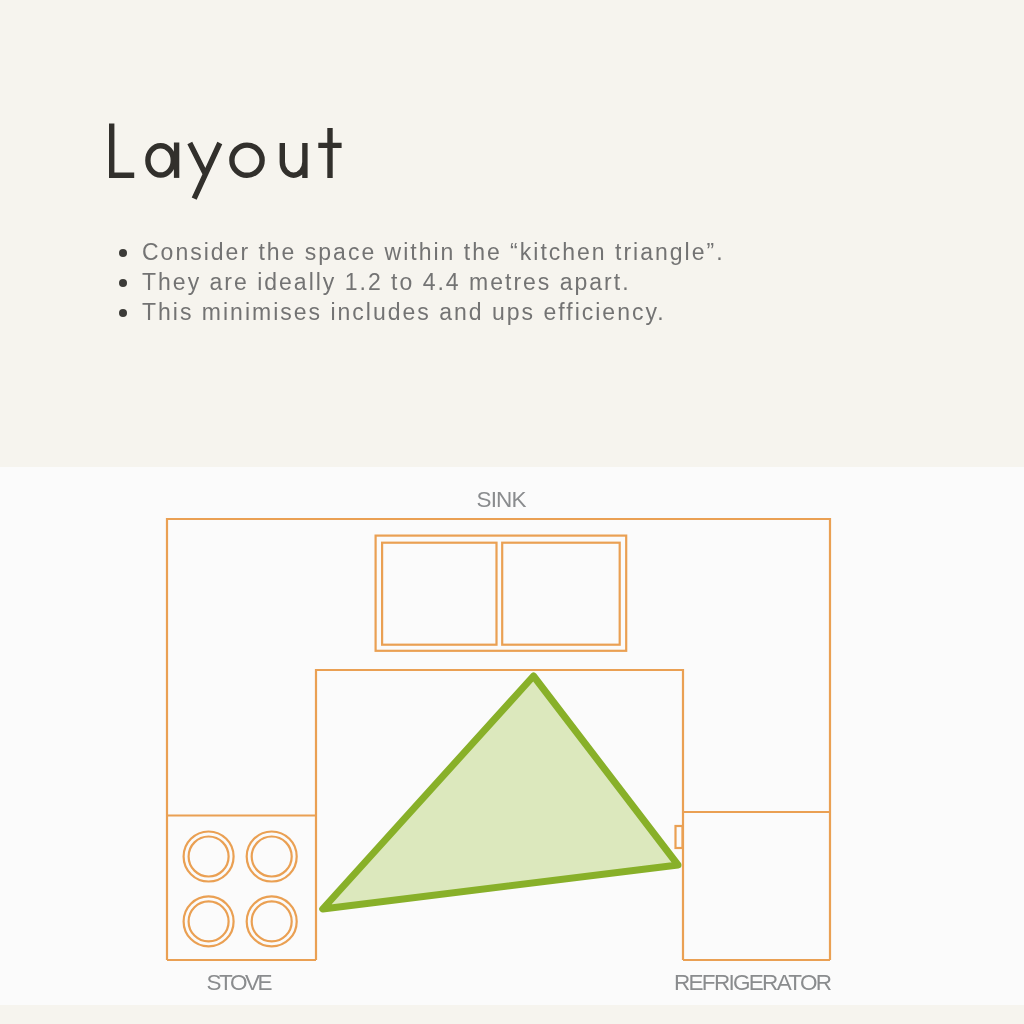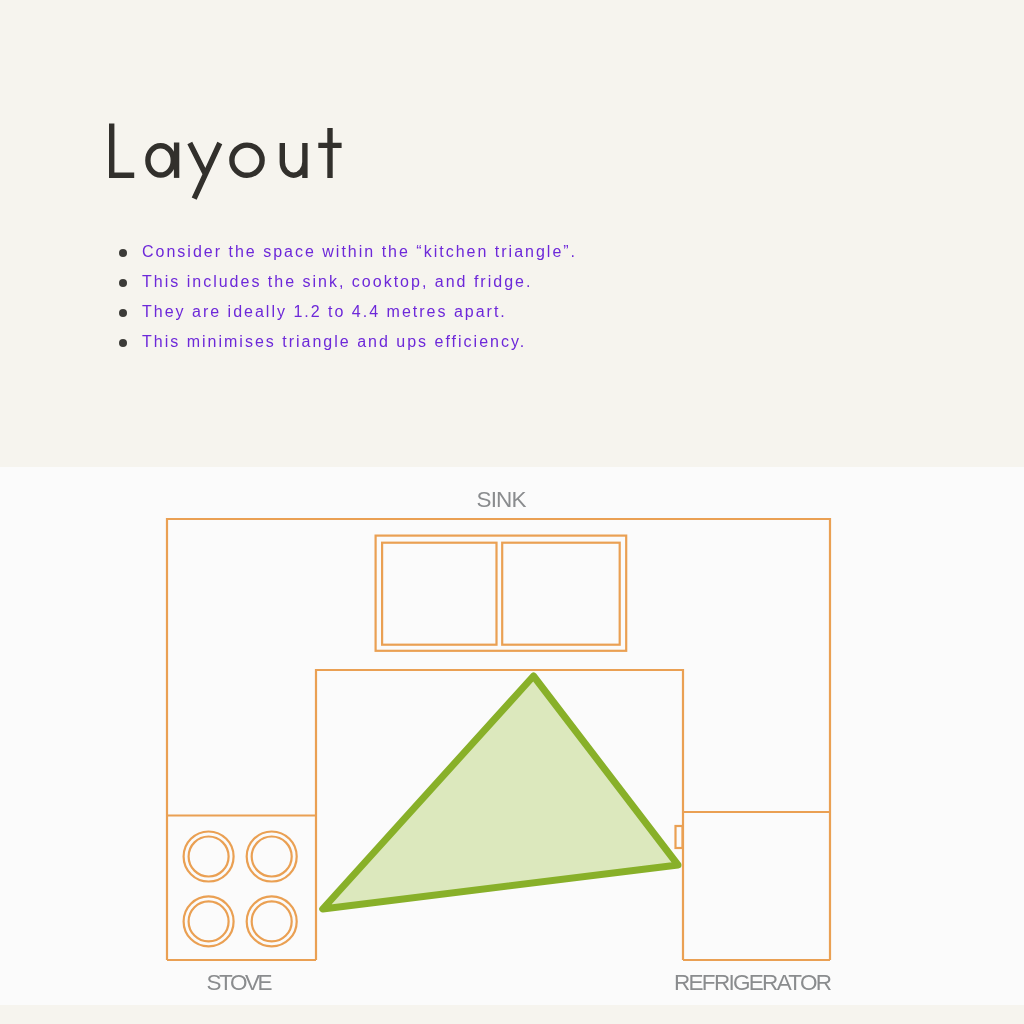--- a/index.html
+++ b/index.html
@@ -2,21 +2,21 @@
 <html><head>
 <meta charset="utf-8">
 <style>
   html,body{margin:0;padding:0;}
   body{
     width:1024px;height:1024px;position:relative;overflow:hidden;
     background:#f6f4ee;
     font-family:"Liberation Sans", sans-serif;
   }
   .whiteband{position:absolute;left:0;top:467px;width:1024px;height:538px;background:#fbfbfb;}
-  .bullets{position:absolute;left:142px;top:237px;width:780px;color:#6d28d9;font-size:16px;line-height:30px;letter-spacing:2px;will-change:transform;}
+  .bullets{position:absolute;left:142px;top:237px;width:780px;color:#737373;font-size:23px;line-height:30px;letter-spacing:2px;will-change:transform;}
   .bullets .li{position:relative;}
   .bullets .li:before{content:"";position:absolute;left:-23px;top:12px;width:8px;height:8px;border-radius:50%;background:#3c3b38;}
 </style>
 </head>
 <body>
 
 <div class="whiteband"></div>
 
 <svg width="300" height="120" viewBox="100 110 300 120" style="position:absolute;left:100px;top:110px;" fill="none" stroke="#32302c" stroke-width="5.4">
   <path d="M111.7,123.4 V177.9 M111.7,175.2 H134.2"></path>
@@ -25,25 +25,24 @@
   <path d="M189.8,143 L205.6,174.5 M219.8,143 L194.2,198.6"></path>
   <circle cx="247" cy="160.2" r="15.1"></circle>
   <path d="M282.3,143 V162 A11.3,13.2 0 0 0 304.9,162 M304.9,143 V177.9"></path>
   <path d="M330,128.1 V177.9 M318.3,145.4 H341.6"></path>
 </svg>
 
 <div class="bullets">
 
   <div class="li">Consider the space within the “kitchen triangle”.</div>
 
-  <div class="li">This includes the sink, cooktop, and fridge.</div>
 
   <div class="li">They are ideally 1.2 to 4.4 metres apart.</div>
 
-  <div class="li">This minimises triangle and ups efficiency.</div>
+  <div class="li">This minimises includes and ups efficiency.</div>
 </div>
 
 <svg width="1024" height="538" viewBox="0 467 1024 538" style="position:absolute;left:0;top:467px;">
   <g fill="none" stroke="#eaa053" stroke-width="2.2">
 
     <path d="M167,960 V519 H830 V960"></path>
 
     <path d="M167,960 H316"></path>
 
     <path d="M683,960 H830"></path>

